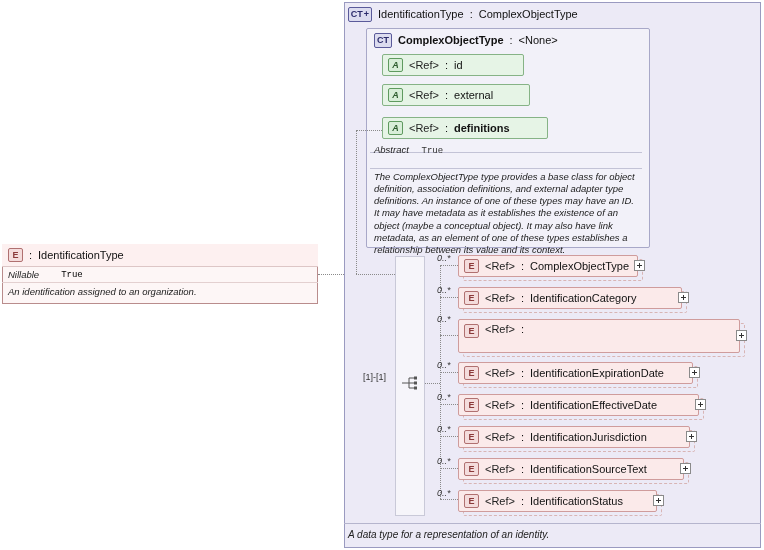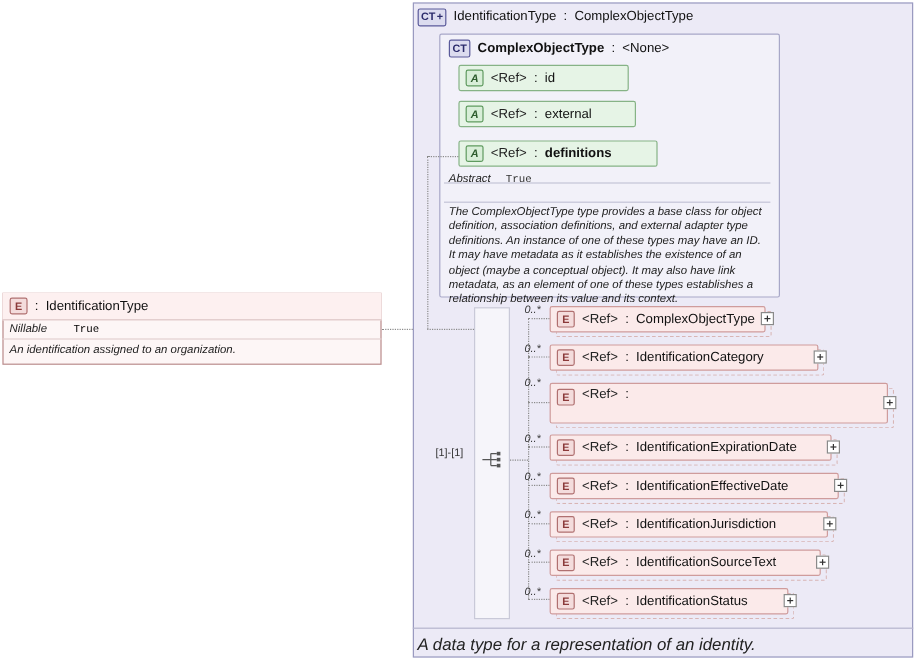--- a/index.html
+++ b/index.html
@@ -279,21 +279,21 @@
     position: absolute;
     width: 0;
     border-left: 1px dotted #8a8a8a;
   }
 
   .bottom-doc {
     position: absolute;
     left: 348px; top: 529px;
     width: 400px;
     font-style: italic;
-    font-size: 14px;
+    font-size: 10px;
     color: #222;
   }
   .bottom-sep {
     position: absolute;
     left: 344px; top: 523px;
     width: 417px;
     border-top: 1px solid #b5b5cd;
   }
 </style>
 </head>

